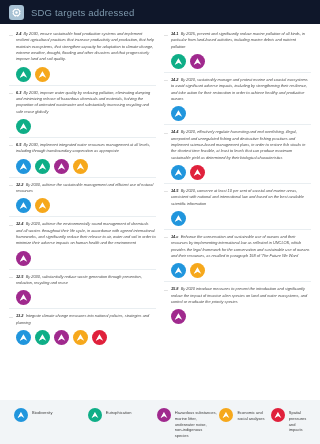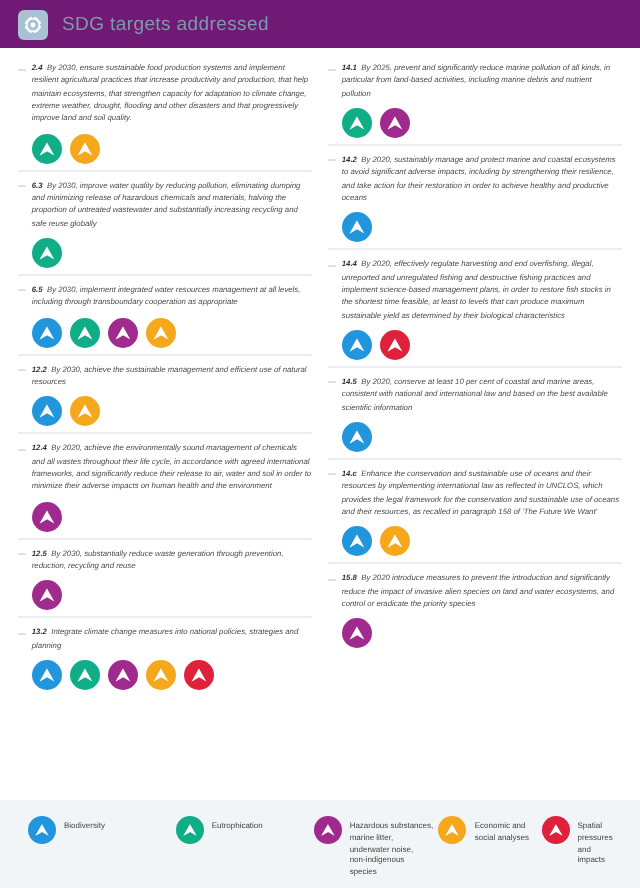--- a/index.html
+++ b/index.html
@@ -11,21 +11,21 @@
   }
   #page {
     position: relative;
     width: 320px; height: 444px;
     background: #ffffff;
   }
 
   
   .header {
     height: 24px;
-    background: #701a75;
+    background: #0f172a;
     display: flex;
     align-items: center;
     padding-left: 9px;
     gap: 7px;
   }
   .header-icon {
     width: 15px; height: 15px;
     border-radius: 3px;
     background: #a8c2d4;
     display: flex; align-items: center; justify-content: center;

